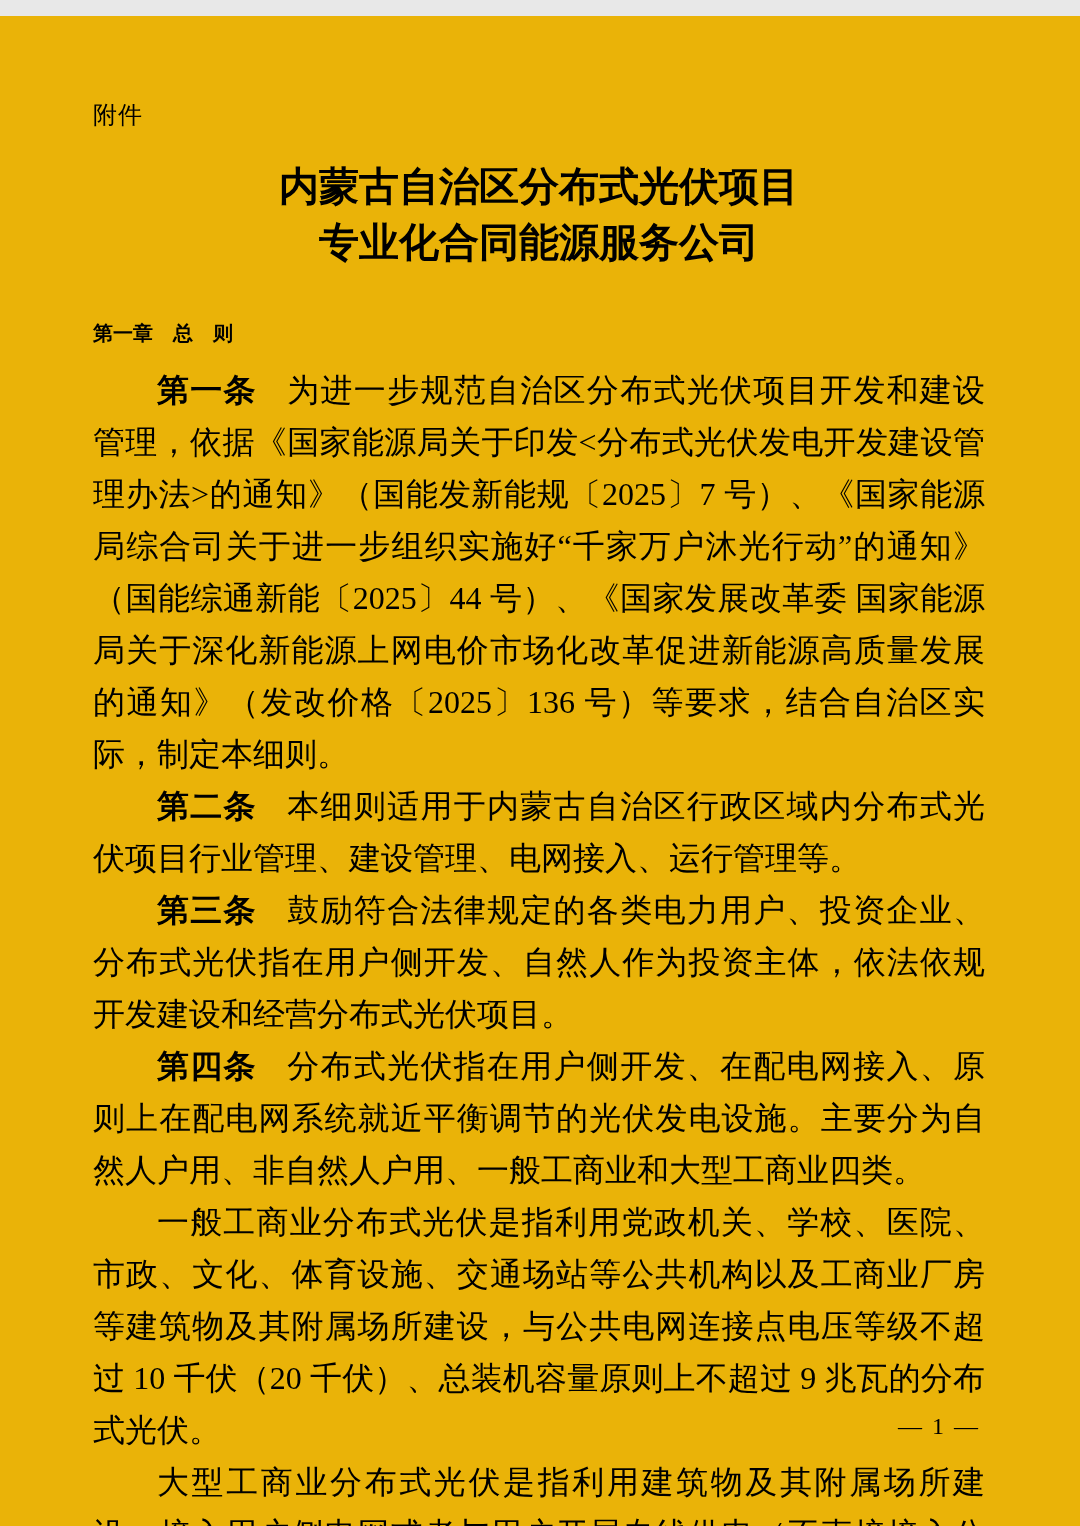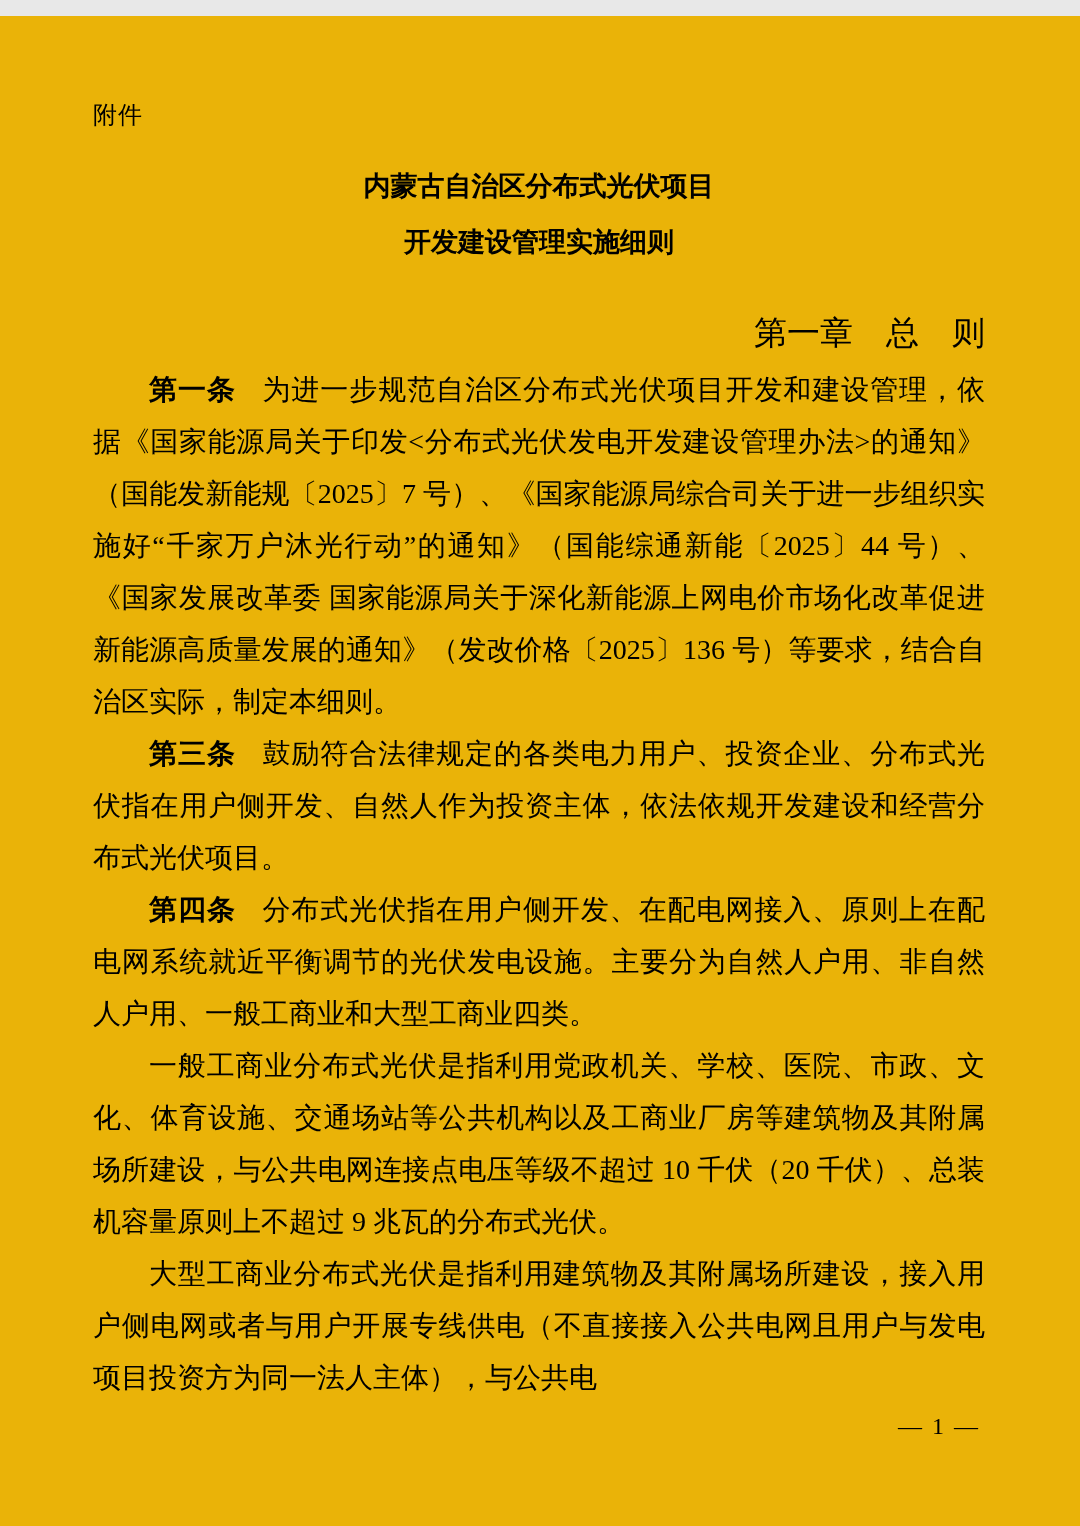--- a/index.html
+++ b/index.html
@@ -23,37 +23,37 @@
     font-size: 24px;
     line-height: 26px;
     font-family: "Liberation Sans", "DejaVu Sans", sans-serif;
     letter-spacing: 1px;
   }
   .doc-title {
     margin-top: 30px;
     text-align: center;
     font-family: "Liberation Sans", "DejaVu Sans", sans-serif;
     font-weight: 700;
-    font-size: 27px;
+    font-size: 40px;
     line-height: 56px;
   }
   .chapter-heading {
     margin-top: 46px;
-    text-align: right;
+    text-align: left;
     font-family: "Liberation Sans", "DejaVu Sans", sans-serif;
-    font-weight: 400;
-    font-size: 33px;
+    font-weight: 700;
+    font-size: 20px;
     line-height: 34px;
   }
   .doc-body {
     margin-top: 14px;
   }
   .para {
     margin: 0;
-    font-size: 28px;
+    font-size: 32px;
     line-height: 52px;
     text-align: justify;
     text-justify: inter-ideograph;
     text-indent: 2em;
     word-break: break-all;
   }
   .term {
     font-family: "Liberation Sans", "DejaVu Sans", sans-serif;
     font-weight: 700;
     margin-right: 0.95em;
@@ -70,27 +70,28 @@
   }
 </style>
 </head>
 <body>
 
 <div class="page">
   <div class="attachment">附件</div>
 
   <div class="doc-title">
     <div>内蒙古自治区分布式光伏项目</div>
-    <div>开发建设管理实施细则</div>
+    <div>专业化合同能源服务公司</div>
   </div>
 
   <div class="chapter-heading">第一章　总　则</div>
 
   <div class="doc-body">
       <p class="para"><span class="term">第一条</span><span>为进一步规范自治区分布式光伏项目开发和建设管理，依据《国家能源局关于印发&lt;分布式光伏发电开发建设管理办法&gt;的通知》（国能发新能规〔2025〕7 号）、《国家能源局综合司关于进一步组织实施好“千家万户沐光行动”的通知》（国能综通新能〔2025〕44 号）、《国家发展改革委 国家能源局关于深化新能源上网电价市场化改革促进新能源高质量发展的通知》（发改价格〔2025〕136 号）等要求，结合自治区实际，制定本细则。</span></p>
+      <p class="para"><span class="term">第二条</span><span>本细则适用于内蒙古自治区行政区域内分布式光伏项目行业管理、建设管理、电网接入、运行管理等。</span></p>
       <p class="para"><span class="term">第三条</span><span>鼓励符合法律规定的各类电力用户、投资企业、分布式光伏指在用户侧开发、自然人作为投资主体，依法依规开发建设和经营分布式光伏项目。</span></p>
       <p class="para"><span class="term">第四条</span><span>分布式光伏指在用户侧开发、在配电网接入、原则上在配电网系统就近平衡调节的光伏发电设施。主要分为自然人户用、非自然人户用、一般工商业和大型工商业四类。</span></p>
       <p class="para"><span>一般工商业分布式光伏是指利用党政机关、学校、医院、市政、文化、体育设施、交通场站等公共机构以及工商业厂房等建筑物及其附属场所建设，与公共电网连接点电压等级不超过 10 千伏（20 千伏）、总装机容量原则上不超过 9 兆瓦的分布式光伏。</span></p>
       <p class="para"><span>大型工商业分布式光伏是指利用建筑物及其附属场所建设，接入用户侧电网或者与用户开展专线供电（不直接接入公共电网且用户与发电项目投资方为同一法人主体），与公共电</span></p>
     </div>
 
   <div class="page-number">— 1 —</div>
 </div>
 
 </body></html>

